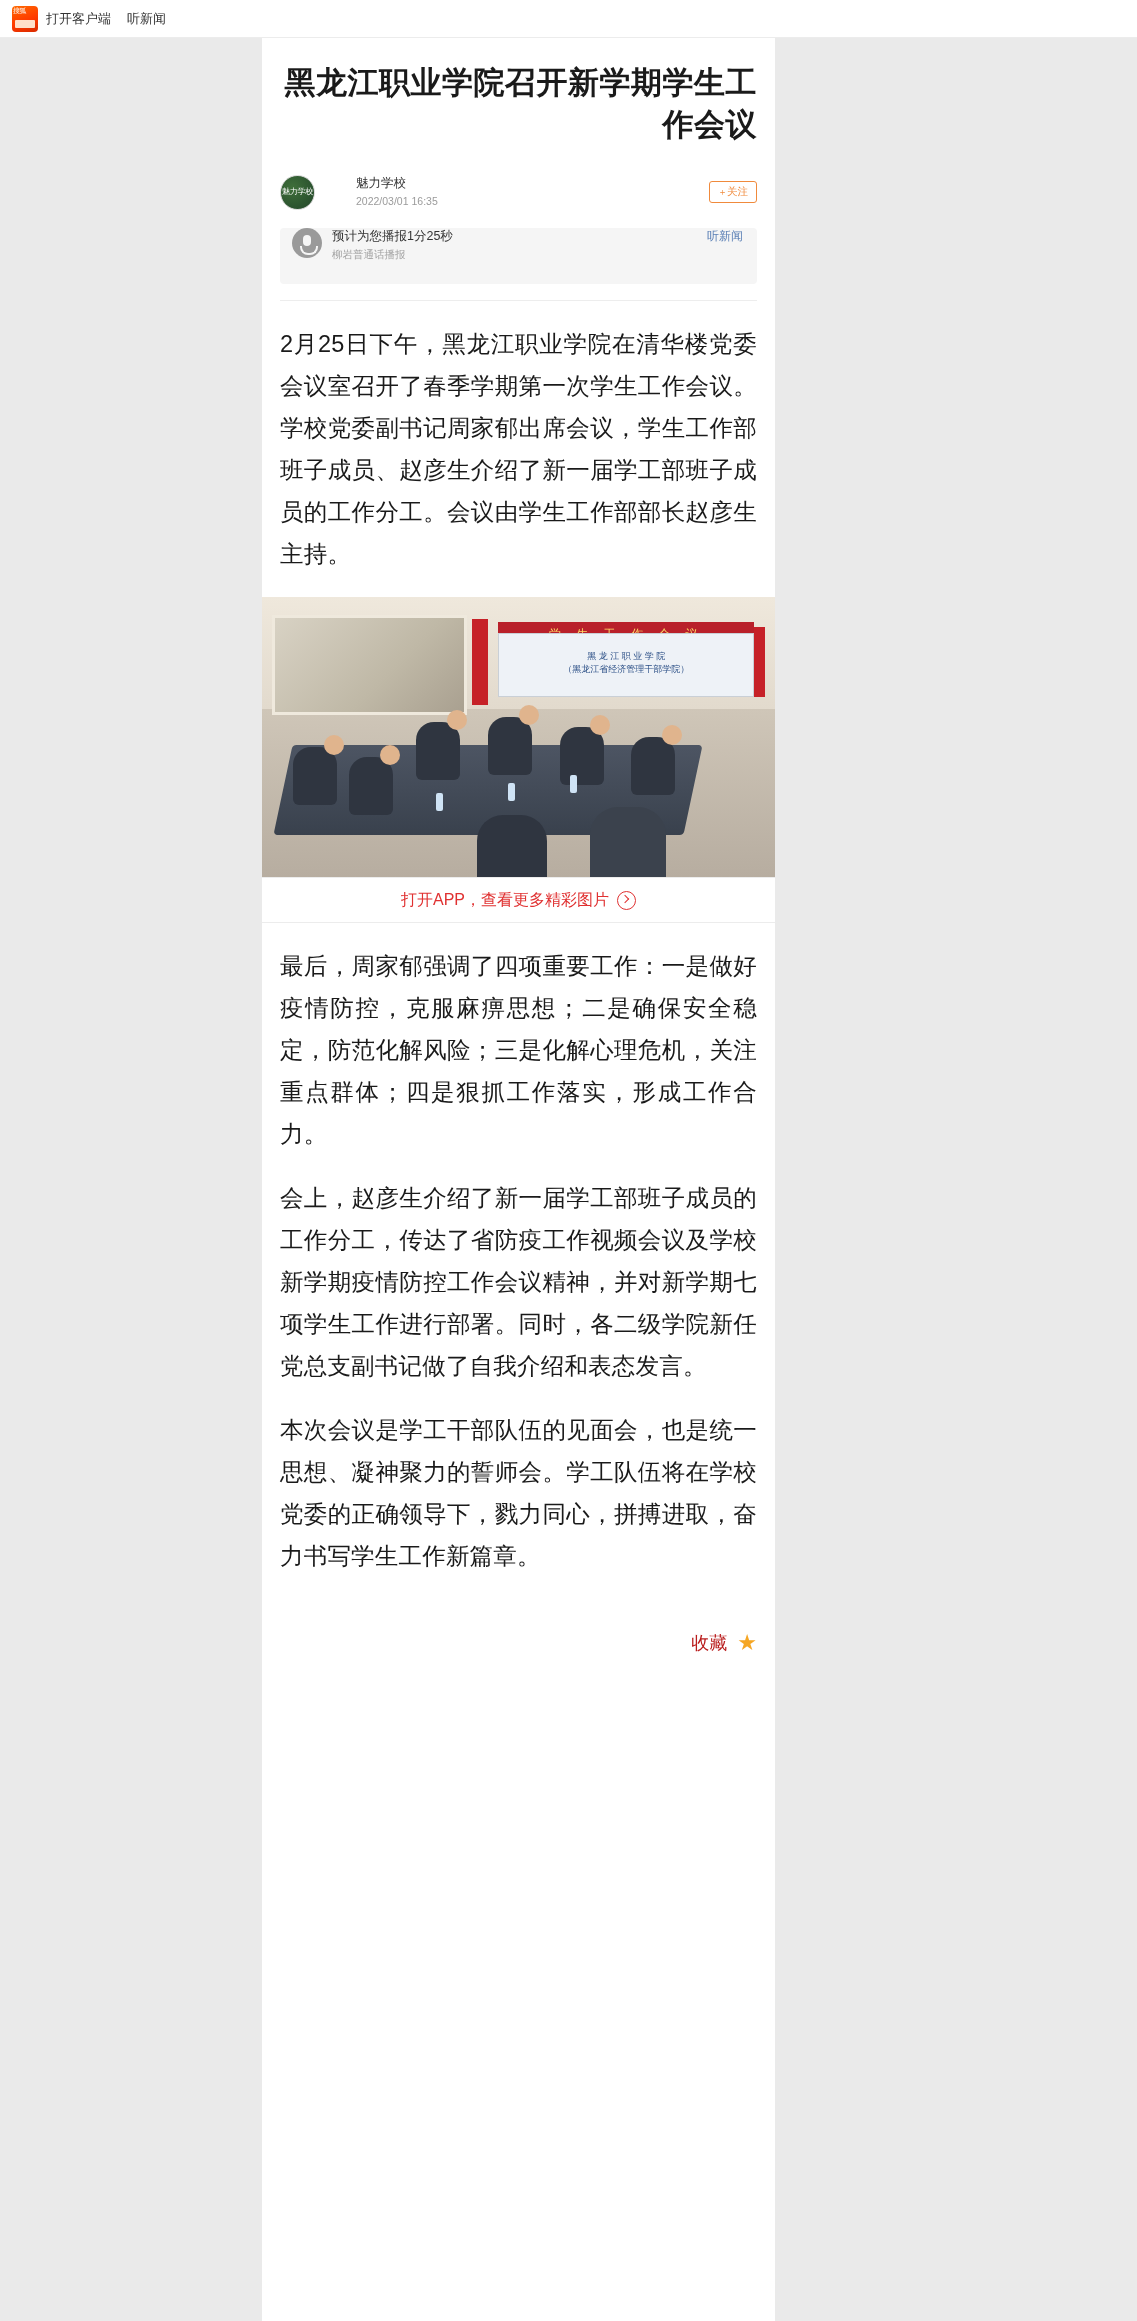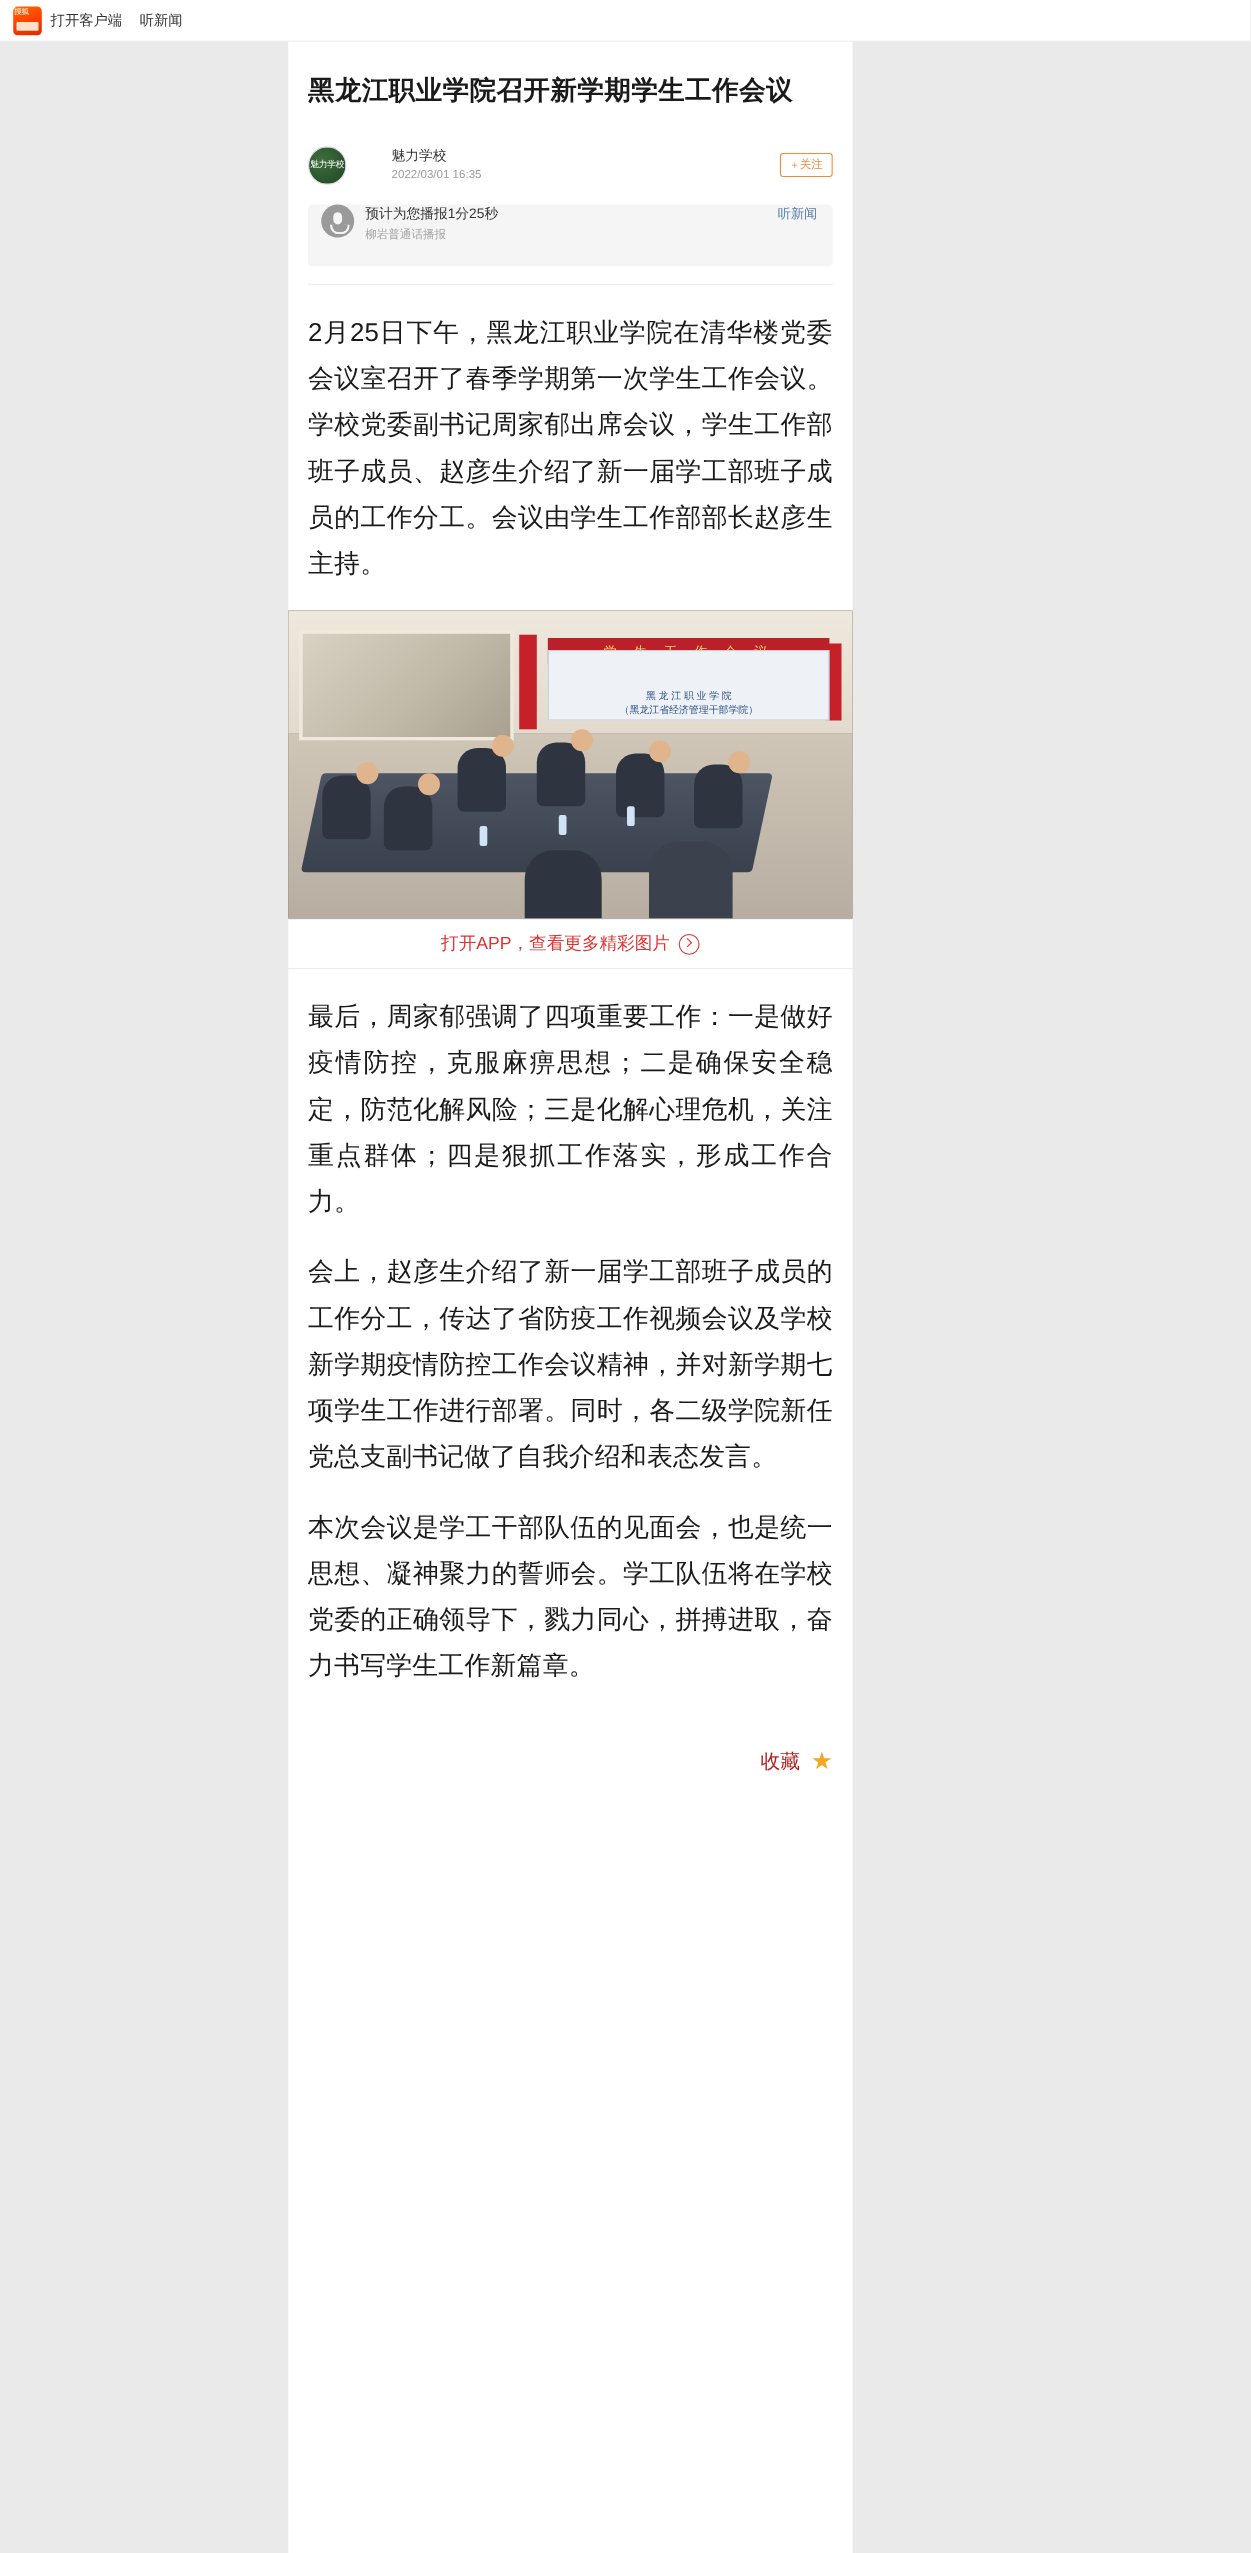--- a/index.html
+++ b/index.html
@@ -69,27 +69,28 @@
     width: 513px;
     min-height: 2283px;
     background: #ffffff;
     box-sizing: border-box;
     padding: 0 0 0 0;
   }
   .inner {
     padding: 0 18px;
   }
   h1.title {
-    font-size: 24px;
+    font-size: 31px;
     line-height: 42px;
     font-weight: bold;
     color: #1a1a1a;
     margin: 24px 0 0 0;
     letter-spacing: .5px;
     font-family: "Liberation Sans", sans-serif;
+    text-align: right;
   }
   
   .author-row {
     display: flex;
     align-items: center;
     margin-top: 26px;
     height: 40px;
     gap: 32px;
   }
   .avatar {
@@ -245,21 +246,21 @@
     left: 46%;
     top: 36px;
     width: 50%;
     height: 64px;
     background: #eef2f7;
     border: 1px solid #c9cfd6;
     box-sizing: border-box;
     color: #2b4f86;
     font-size: 9px;
     text-align: center;
-    padding-top: 34px;
+    padding-top: 16px;
   }
   .photo .scroll {
     position: absolute;
     left: 2%;
     top: 18px;
     width: 38%;
     height: 100px;
     background: linear-gradient(135deg, #d8d2c4, #bfb8a6 60%, #a9a090);
     border: 3px solid #efe9dd;
     box-sizing: border-box;

